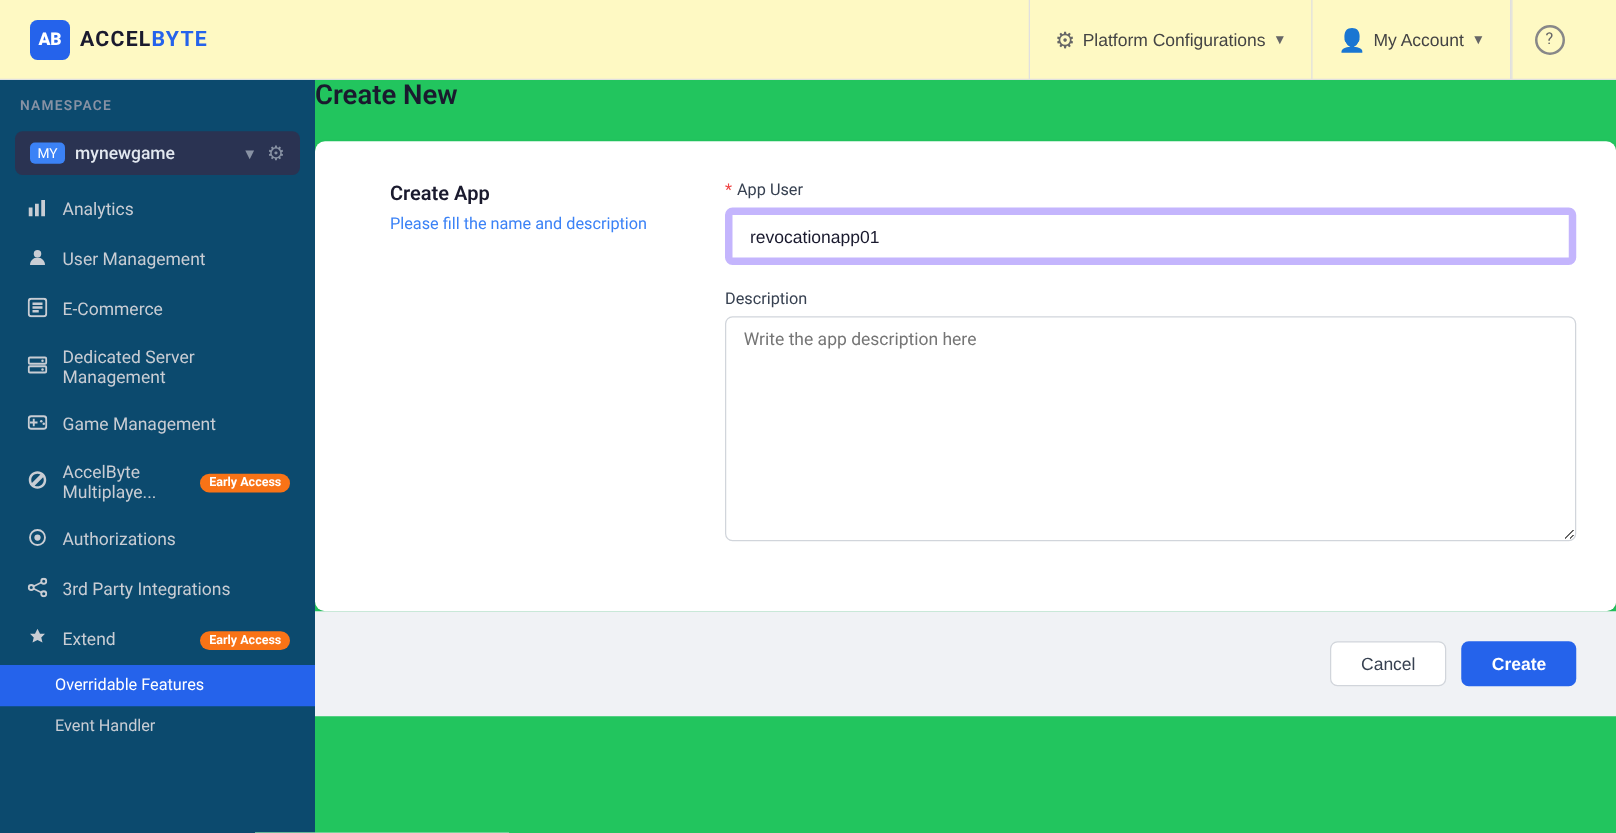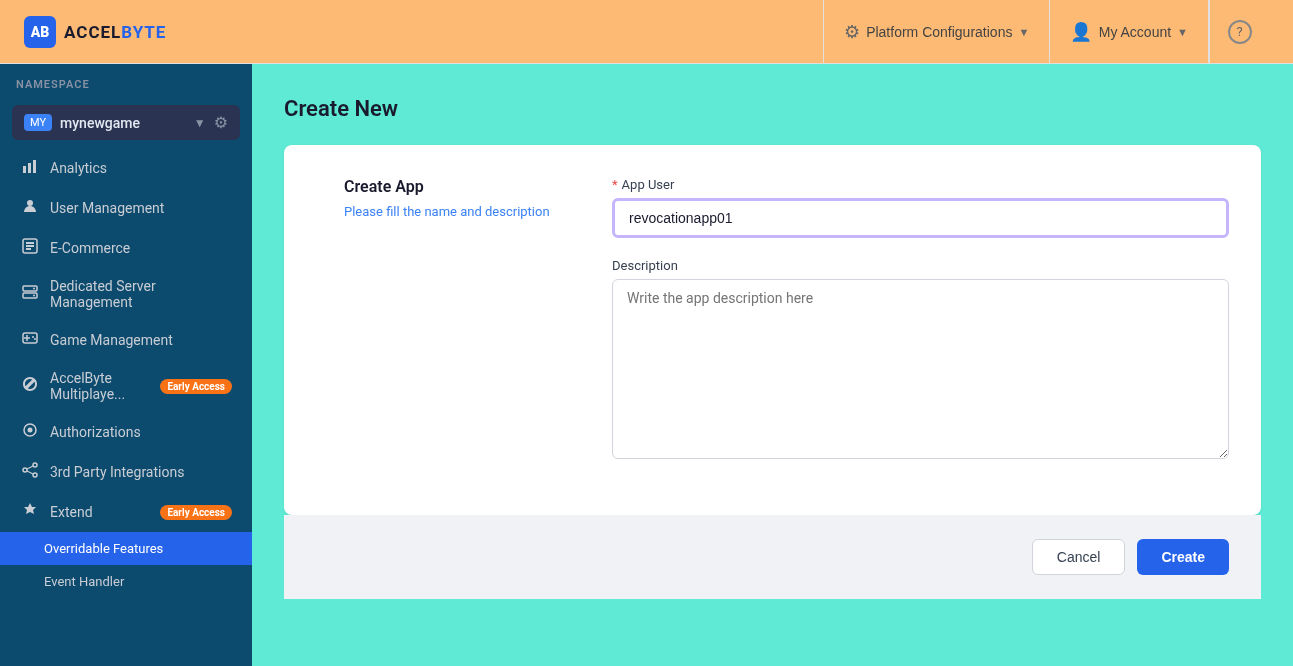--- a/index.html
+++ b/index.html
@@ -1,21 +1,21 @@
 <!DOCTYPE html>
 <html><head>
   <meta charset="utf-8">
   <style>
     * { box-sizing: border-box; margin: 0; padding: 0; }
     body { font-family: -apple-system, BlinkMacSystemFont, 'Segoe UI', Roboto, sans-serif; background: #f0f2f5; display: flex; flex-direction: column; height: 666px; width: 1293px; overflow: hidden; }
 
     
     .topnav {
       height: 64px;
-      background: #fdba74;
+      background: #fef9c3;
       border-bottom: 1px solid #e0e0e0;
       display: flex;
       align-items: center;
       padding: 0 24px;
       flex-shrink: 0;
       z-index: 10;
     }
     .topnav-logo {
       display: flex;
       align-items: center;
@@ -150,22 +150,21 @@
       font-size: 13px;
       color: #c9cdd4;
       transition: background 0.15s;
     }
     .sidebar-sub-item.active { background: #2563eb; color: white; }
 
     
     .main {
       flex: 1;
       overflow-y: auto;
-      background: #5eead4;
-      padding: 32px;
+      background: #22c55e;
     }
     .page-title {
       font-size: 22px;
       font-weight: 600;
       color: #1a1a2e;
       margin-bottom: 24px;
     }
 
     
     .form-card {
@@ -204,21 +203,21 @@
       color: #374151;
       margin-bottom: 6px;
       display: flex;
       align-items: center;
       gap: 4px;
     }
     .required-star { color: #ef4444; }
     .form-input {
       width: 100%;
       padding: 9px 14px;
-      border: 3px solid #c4b5fd;
+      border: 6px solid #c4b5fd;
       border-radius: 6px;
       font-size: 14px;
       color: #1a1a2e;
       outline: none;
     }
     .form-textarea {
       width: 100%;
       padding: 10px 14px;
       border: 1px solid #d1d5db;
       border-radius: 6px;

